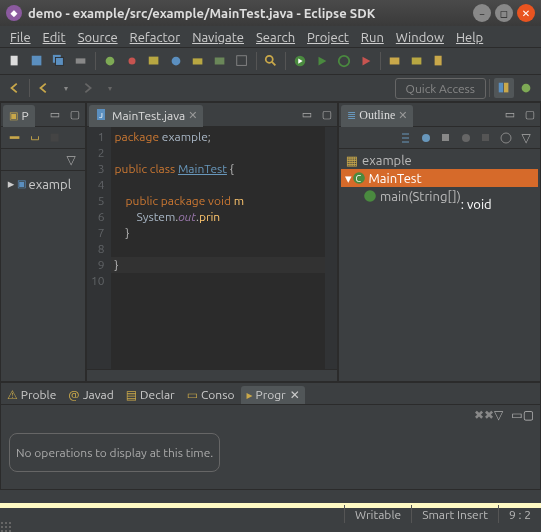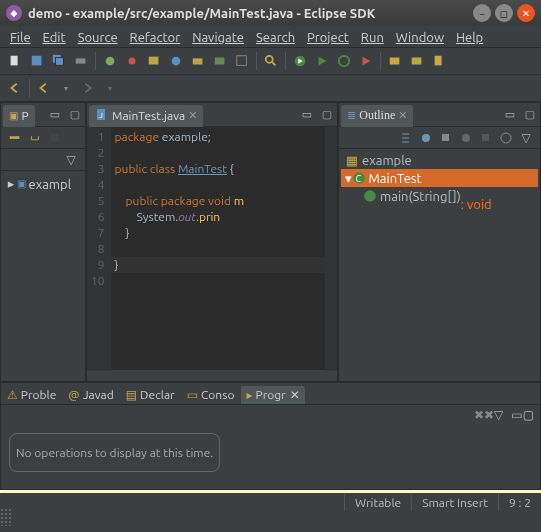--- a/index.html
+++ b/index.html
@@ -47,32 +47,32 @@
 .code .ln { height:16px; line-height:16px; white-space:pre; padding-left:4px; }
 .kw{color:#cc7832;} .id{color:#a9b7c6;} .ty{color:#6897bb;text-decoration:underline;} .fn{color:#ffc66d;} .field{color:#9876aa;font-style:italic;}
 .editwrap{flex:1; display:flex; flex-direction:column;}
 .escroll{height:12px; background:#3c3f41; border-top:1px solid #2b2b2b;}
 
 
 .outlist { flex:1; padding:2px; overflow:hidden; }
 .orow { display:flex; align-items:center; height:18px; font-size:13px; cursor:pointer; padding-left:4px;}
 .orow.sel { background:#d66a2a; color:#fff; }
 .oricon{ width:14px; height:14px; margin-right:3px; display:inline-flex; align-items:center; justify-content:center; }
-.oret{color:#f97316;margin-top:16px;}
+.oret{color:#ffffff;margin-top:16px;}
 
 
 .btabs { display:flex; align-items:center; height:22px; border-bottom:1px solid #2b2b2b; }
 .btab { display:flex; align-items:center; padding:2px 5px; font-size:12px; color:#ccc; cursor:pointer; border-radius:3px 3px 0 0; margin:2px 1px 0 1px;}
 .btab.active{background:#515658;}
 .bcontent{ flex:1; padding:8px; }
 .noop{ border:1px solid #666; border-radius:8px; padding:12px 6px; display:inline-block; color:#aaa; font-size:12px;}
 .bctrl{height:20px; display:flex; justify-content:flex-end; padding:2px 6px; align-items:center;}
 
 
-.statusbar { height:20px; display:flex; align-items:flex-start; border-top:3px solid #fef9c3; font-size:12px; color:#bbb; }
+.statusbar { height:20px; display:flex; align-items:flex-end; border-top:5px solid #fef9c3; font-size:12px; color:#bbb;margin-top:13px; }
 .statusbar .scell { padding:0 10px; border-left:1px solid #555; height:18px; display:flex; align-items:center;}
 .gripper{width:12px;height:18px; background-image:radial-gradient(#666 1px,transparent 1px); background-size:4px 4px;}
 
 
 svg{width:14px;height:14px;}
 </style>
 </head>
 <body>
 
 <div class="titlebar">
@@ -214,20 +214,35 @@
           <path d="M10 3 L4 8 L10 13" fill="none" stroke="#c9a84a" stroke-width="2"></path>
         </svg>
       </div>
     <div class="tbtn" style="color:#888;font-size:8px;">▾</div>
     <div class="tbtn">
         <svg viewBox="0 0 16 16">
           <path d="M5 3 L11 8 L5 13" fill="none" stroke="#666" stroke-width="2"></path>
         </svg>
       </div>
     <div class="tbtn" style="color:#666;font-size:8px;">▾</div>
+  </div>
+  <div style="display:flex;align-items:center;">
+    <div class="qa">Quick Access</div>
+    <div class="tsep"></div>
+    <div class="tbtn" style="background:#515658;">
+        <svg viewBox="0 0 16 16">
+          <rect x="2" y="2" width="5" height="11" fill="#5b8fbf"></rect>
+          <rect x="8" y="2" width="5" height="11" fill="#c9a84a"></rect>
+        </svg>
+      </div>
+    <div class="tbtn">
+        <svg viewBox="0 0 16 16">
+          <circle cx="8" cy="8" r="5" fill="#7eaa55"></circle>
+        </svg>
+      </div>
   </div>
 </div>
 
 <div class="workbench" style="height:280px;">
 
   <div class="view" style="width:86px;">
     <div class="viewhdr">
       <div class="tab">
         <span style="color:#c9a84a;font-size:10px;">▣</span>
         <span style="margin-left:3px;">P</span>

